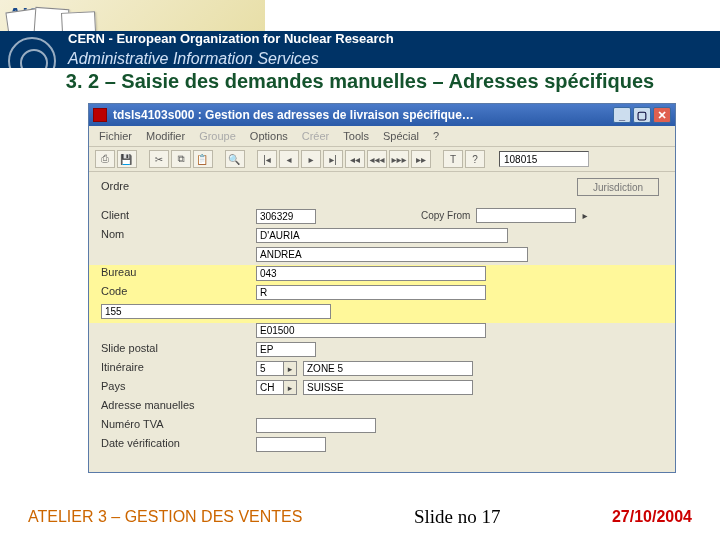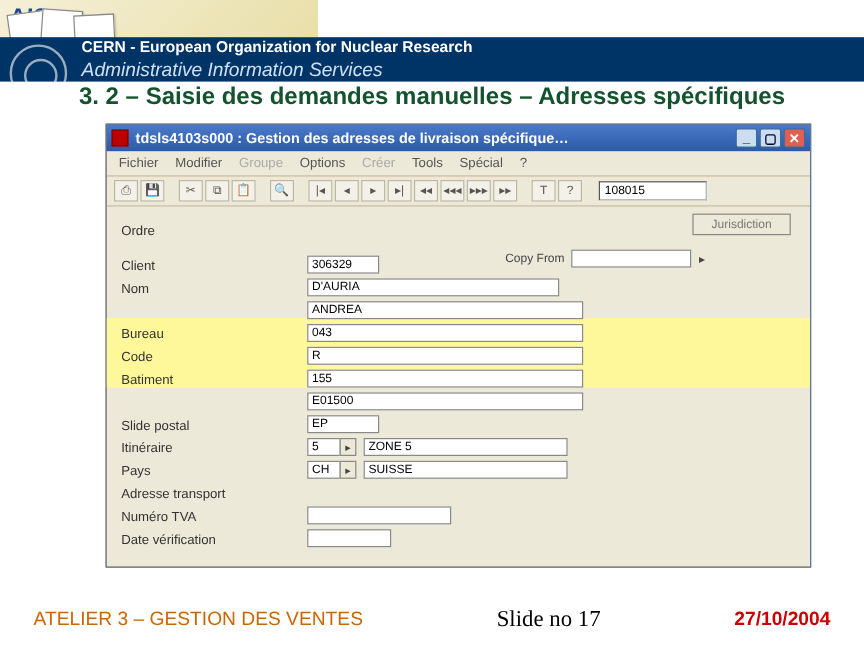--- a/index.html
+++ b/index.html
@@ -143,21 +143,21 @@
     background:#fff; border:1px inset #aaa;
     font-size:10px; padding:0 4px;
     display:flex; align-items:center;
   }
   .formarea {
     background:#ece9d8;
     padding:8px 12px 16px;
     position:relative;
   }
   .formrow {
-    display:flex; align-items:flex-end;
+    display:flex; align-items:flex-start;
     height:19px;
   }
   .formrow .lbl { width:155px; color:#333; font-size:11px;}
   .formrow .val {
     background:#fff;
     border:1px solid #888;
     height:15px;
     font-size:10px;
     padding:0 3px;
     display:flex; align-items:center;
@@ -287,37 +287,36 @@
       <div class="box"></div>
       <div class="arrow">▸</div>
     </div>
 
     <div class="formrow">
       <span class="lbl">Client</span>
       <span class="val" style="width:60px">306329</span>
     </div>
     <div class="formrow">
       <span class="lbl">Nom</span>
-      <span class="val" style="width:210px">D'AURIA</span>
+      <span class="val" style="width:252px">D'AURIA</span>
     </div>
     <div class="formrow">
       <span class="lbl"></span>
-      <span class="val" style="width:230px">ANDREA</span>
+      <span class="val" style="width:272px">ANDREA</span>
     </div>
 
     <div class="formrow">
       <span class="lbl">Bureau</span>
       <span class="val" style="width:230px">043</span>
     </div>
     <div class="formrow">
       <span class="lbl">Code</span>
       <span class="val" style="width:230px">R</span>
     </div>
     <div class="formrow">
-      <span class="lbl">Batiment</span>
       <span class="val" style="width:230px">155</span>
     </div>
     <div class="formrow">
       <span class="lbl"></span>
       <span class="val" style="width:230px">E01500</span>
     </div>
 
     <div class="formrow">
       <span class="lbl">Slide postal</span>
       <span class="val" style="width:60px">EP</span>
@@ -328,21 +327,21 @@
       <span class="arrow">▸</span>
       <span class="val" style="width:170px; margin-left:6px">ZONE 5</span>
     </div>
     <div class="formrow">
       <span class="lbl">Pays</span>
       <span class="val" style="width:28px">CH</span>
       <span class="arrow">▸</span>
       <span class="val" style="width:170px; margin-left:6px">SUISSE</span>
     </div>
     <div class="formrow">
-      <span class="lbl">Adresse transport</span>
+      <span class="lbl">Adresse manuelles</span>
     </div>
     <div class="formrow">
       <span class="lbl">Numéro TVA</span>
       <span class="val" style="width:120px"></span>
     </div>
     <div class="formrow">
       <span class="lbl">Date vérification</span>
       <span class="val" style="width:70px"></span>
     </div>
   </div>

